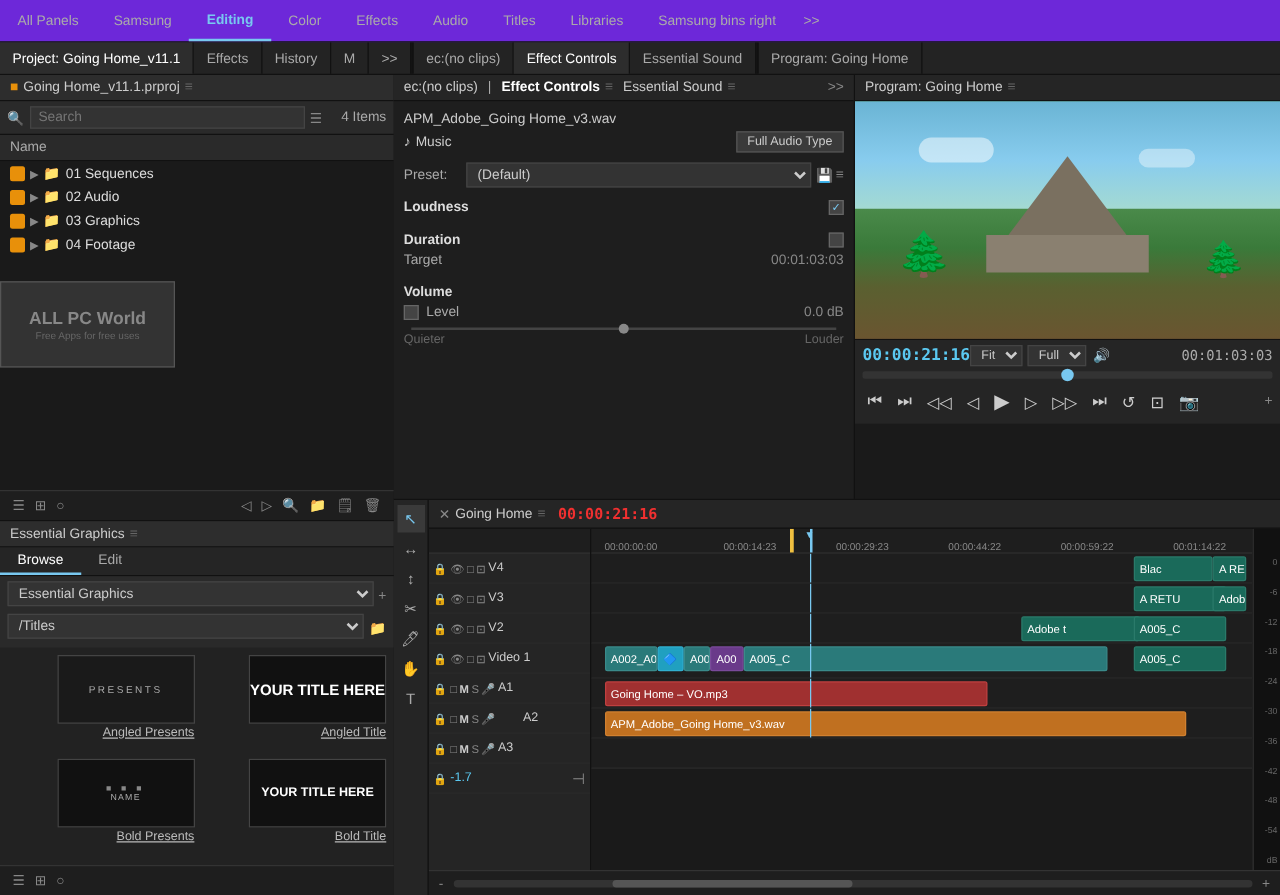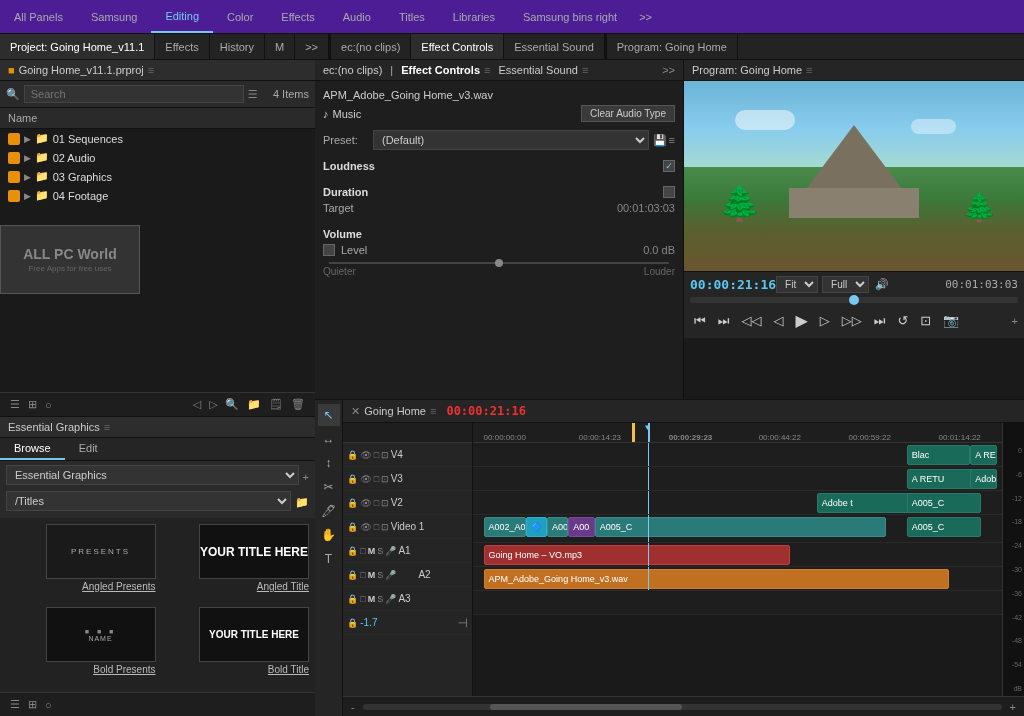--- a/index.html
+++ b/index.html
@@ -1,21 +1,21 @@
 <!DOCTYPE html>
 <html><head>
   <meta charset="utf-8">
   <style>
     * { box-sizing: border-box; margin: 0; padding: 0; }
     body { background: #1a1a1a; color: #ccc; font-family: Arial, sans-serif; font-size: 11px; overflow: hidden; width: 1024px; height: 716px; }
 
     
-    .top-nav { display: flex; align-items: center; background: #4c1d95; height: 34px; border-bottom: 1px solid #111; }
+    .top-nav { display: flex; align-items: center; background: #6d28d9; height: 34px; border-bottom: 1px solid #111; }
     .top-nav-item { padding: 0 14px; height: 100%; display: flex; align-items: center; color: #aaa; cursor: pointer; font-size: 11px; }
-    .top-nav-item.active { color: #78c8f0; border-bottom: 2px solid #78c8f0; }
+    .top-nav-item.active { color: #78c8f0; border-bottom: 2px solid #78c8f0; font-weight: bold; }
     .top-nav-more { color: #aaa; padding: 0 8px; cursor: pointer; }
 
     
     .panels-row { display: flex; background: #232323; height: 26px; align-items: center; border-bottom: 1px solid #111; }
     .panel-tab { padding: 0 10px; height: 100%; display: flex; align-items: center; color: #aaa; cursor: pointer; font-size: 11px; border-right: 1px solid #111; }
     .panel-tab.active { color: #fff; background: #2d2d2d; }
 
     
     .main-layout { display: flex; height: calc(716px - 60px); }
     .project-header { background: #2d2d2d; padding: 4px 8px; display: flex; align-items: center; font-size: 11px; border-bottom: 1px solid #111; }
@@ -294,21 +294,21 @@
           <span style="color:#666;margin-left:4px;">≡</span>
           <span style="color:#888;margin-left:auto;">&gt;&gt;</span>
         </div>
         <div class="ec-content">
           <div class="ec-filename">APM_Adobe_Going Home_v3.wav</div>
           <div class="ec-music-row">
             <div class="ec-music-label">
               <span style="margin-right:4px;">♪</span>
               <span>Music</span>
             </div>
-            <button class="ec-clear-btn">Clear Audio Type</button>
+            <button class="ec-clear-btn">Full Audio Type</button>
           </div>
           <div class="ec-preset-row">
             <span class="ec-preset-label">Preset:</span>
             <select class="ec-preset-select">
               <option>(Default)</option>
             </select>
             <span style="margin-left:4px;color:#888;cursor:pointer;">💾</span>
             <span style="margin-left:2px;color:#888;cursor:pointer;">≡</span>
           </div>
 
@@ -495,21 +495,21 @@
               <span style="color:#5bc8f0;font-size:10px;">-1.7</span>
               <span style="color:#888;font-size:12px;margin-left:auto;">⊣</span>
             </div>
           </div>
 
           <div style="flex:1;overflow:hidden;position:relative;">
 
             <div style="height:20px;background:#1e1e1e;border-bottom:1px solid #333;position:relative;display:flex;align-items:flex-end;">
               <span style="position:absolute;left:2%;font-size:8px;color:#888;">00:00:00:00</span>
               <span style="position:absolute;left:20%;font-size:8px;color:#888;">00:00:14:23</span>
-              <span style="position:absolute;left:37%;font-size:8px;color:#888;font-weight:bold;">00:00:29:23</span>
+              <span style="position:absolute;left:37%;font-size:8px;color:#888;">00:00:29:23</span>
               <span style="position:absolute;left:54%;font-size:8px;color:#888;">00:00:44:22</span>
               <span style="position:absolute;left:71%;font-size:8px;color:#888;">00:00:59:22</span>
               <span style="position:absolute;left:88%;font-size:8px;color:#888;">00:01:14:22</span>
 
               <div style="position:absolute;left:33%;top:0;bottom:0;width:2px;background:#78c8f0;z-index:10;">
                 <div style="position:absolute;top:0;left:-4px;color:#78c8f0;font-size:8px;">▼</div>
               </div>
 
               <div style="position:absolute;left:30%;top:0;width:3px;height:100%;background:#f0c040;"></div>
             </div>

